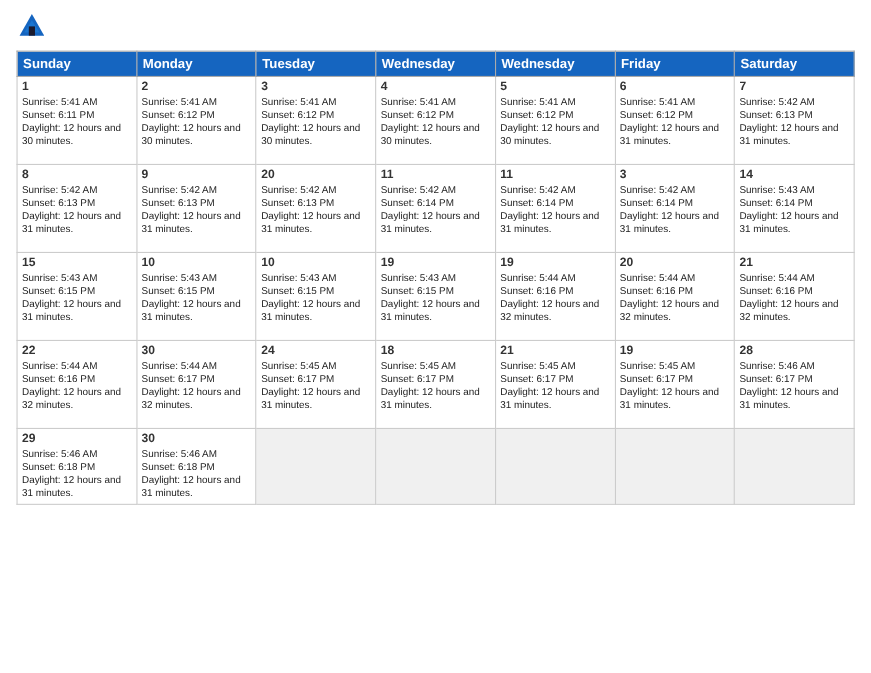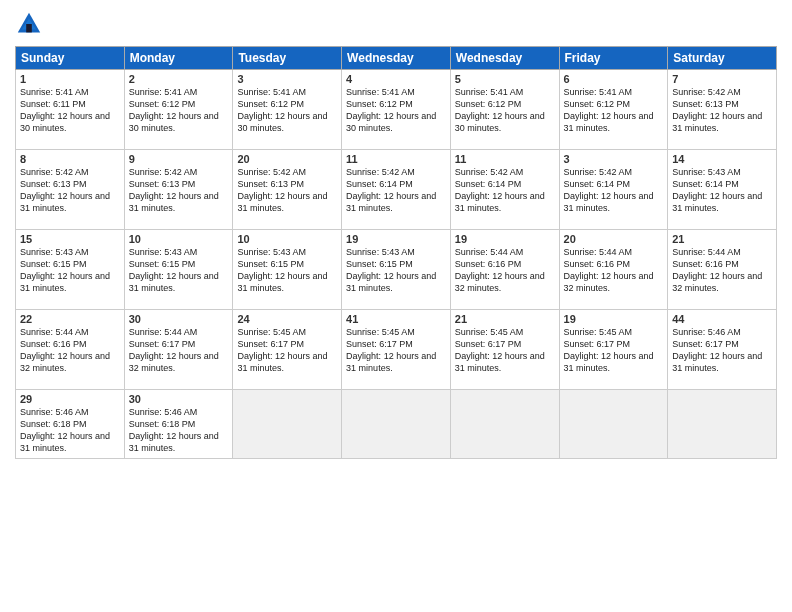--- a/index.html
+++ b/index.html
@@ -231,33 +231,33 @@
           </td>
           <td>
             <span class="day-num">30</span>
 <div class="cell-content">Sunrise: 5:44 AM<br>Sunset: 6:17 PM<br>Daylight: 12 hours and 32 minutes.</div>
           </td>
           <td>
             <span class="day-num">24</span>
 <div class="cell-content">Sunrise: 5:45 AM<br>Sunset: 6:17 PM<br>Daylight: 12 hours and 31 minutes.</div>
           </td>
           <td>
-            <span class="day-num">41</span>
+            <span class="day-num">18</span>
 <div class="cell-content">Sunrise: 5:45 AM<br>Sunset: 6:17 PM<br>Daylight: 12 hours and 31 minutes.</div>
           </td>
           <td>
             <span class="day-num">21</span>
 <div class="cell-content">Sunrise: 5:45 AM<br>Sunset: 6:17 PM<br>Daylight: 12 hours and 31 minutes.</div>
           </td>
           <td>
             <span class="day-num">19</span>
 <div class="cell-content">Sunrise: 5:45 AM<br>Sunset: 6:17 PM<br>Daylight: 12 hours and 31 minutes.</div>
           </td>
           <td>
-            <span class="day-num">44</span>
+            <span class="day-num">28</span>
 <div class="cell-content">Sunrise: 5:46 AM<br>Sunset: 6:17 PM<br>Daylight: 12 hours and 31 minutes.</div>
           </td>
         </tr>
         <tr>
           <td class="last-row">
             <span class="day-num">29</span>
 <div class="cell-content">Sunrise: 5:46 AM<br>Sunset: 6:18 PM<br>Daylight: 12 hours and 31 minutes.</div>
           </td>
           <td class="last-row">
             <span class="day-num">30</span>

